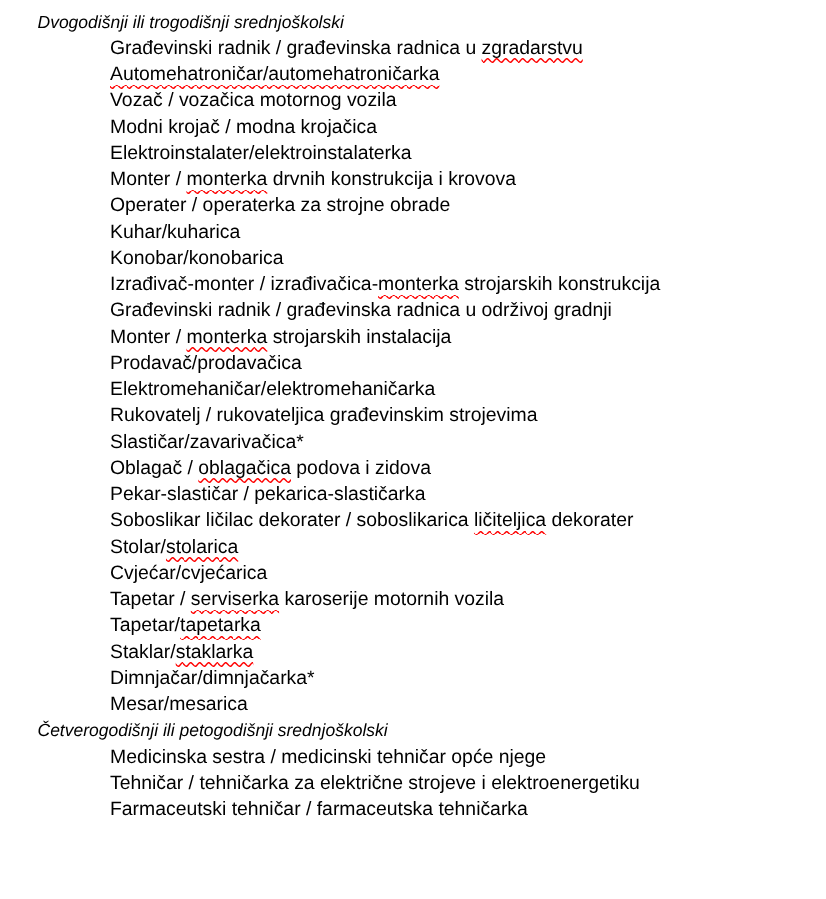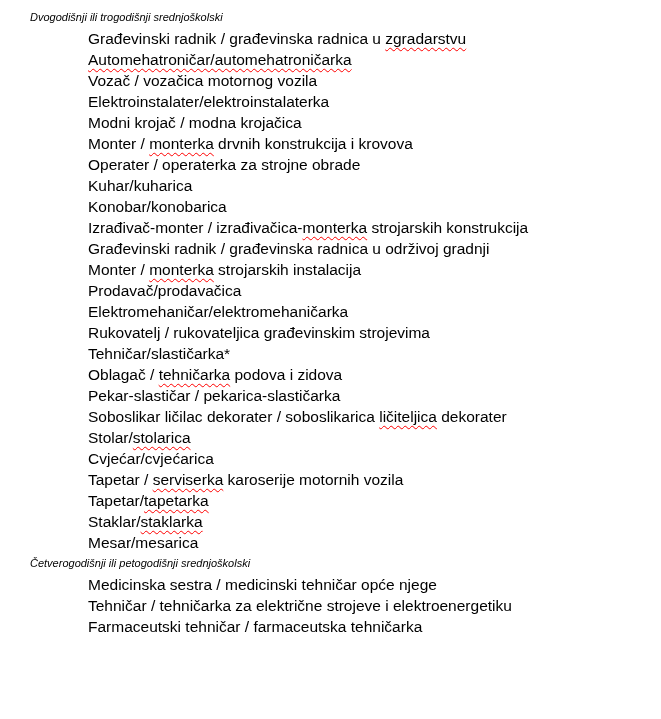--- a/index.html
+++ b/index.html
@@ -12,21 +12,21 @@
     height: 719px;
     overflow: hidden;
     font-family: "Liberation Sans", "DejaVu Sans", sans-serif;
     color: #000000;
   }
   .doc {
     padding: 7px 10px 0 30px;
   }
   .section-heading {
     font-style: italic;
-    font-size: 11px;
+    font-size: 14px;
     line-height: 21px;
     white-space: nowrap;
   }
   .section-items {
     padding-left: 58px;
   }
   .list-item {
     font-size: 15.5px;
     line-height: 21px;
     white-space: nowrap;
@@ -47,41 +47,42 @@
 <body>
 
 <div class="doc">
   <div id="sections-container">
       <div class="section">
         <div class="section-heading">Dvogodišnji ili trogodišnji srednjoškolski</div>
         <div class="section-items">
           <div class="list-item"><span class="seg">Građevinski radnik / građevinska radnica u </span><span class="seg misspelled">zgradarstvu</span></div>
           <div class="list-item"><span class="seg misspelled">Automehatroničar/automehatroničarka</span></div>
           <div class="list-item"><span class="seg">Vozač / vozačica motornog vozila</span></div>
+          <div class="list-item"><span class="seg">Modni krojač / modna krojačica</span></div>
           <div class="list-item"><span class="seg">Elektroinstalater/elektroinstalaterka</span></div>
-          <div class="list-item"><span class="seg">Modni krojač / modna krojačica</span></div>
           <div class="list-item"><span class="seg">Monter / </span><span class="seg misspelled">monterka</span><span class="seg"> drvnih konstrukcija i krovova</span></div>
           <div class="list-item"><span class="seg">Operater / operaterka za strojne obrade</span></div>
           <div class="list-item"><span class="seg">Kuhar/kuharica</span></div>
           <div class="list-item"><span class="seg">Konobar/konobarica</span></div>
           <div class="list-item"><span class="seg">Izrađivač-monter / izrađivačica-</span><span class="seg misspelled">monterka</span><span class="seg"> strojarskih konstrukcija</span></div>
           <div class="list-item"><span class="seg">Građevinski radnik / građevinska radnica u održivoj gradnji</span></div>
           <div class="list-item"><span class="seg">Monter / </span><span class="seg misspelled">monterka</span><span class="seg"> strojarskih instalacija</span></div>
           <div class="list-item"><span class="seg">Prodavač/prodavačica</span></div>
           <div class="list-item"><span class="seg">Elektromehaničar/elektromehaničarka</span></div>
           <div class="list-item"><span class="seg">Rukovatelj / rukovateljica građevinskim strojevima</span></div>
-          <div class="list-item"><span class="seg">Tehničar/slastičarka*</span></div>
-          <div class="list-item"><span class="seg">Oblagač / </span><span class="seg misspelled">tehničarka</span><span class="seg"> podova i zidova</span></div>
+          <div class="list-item"><span class="seg">Slastičar/zavarivačica*</span></div>
+          <div class="list-item"><span class="seg">Oblagač / </span><span class="seg misspelled">oblagačica</span><span class="seg"> podova i zidova</span></div>
           <div class="list-item"><span class="seg">Pekar-slastičar / pekarica-slastičarka</span></div>
           <div class="list-item"><span class="seg">Soboslikar ličilac dekorater / soboslikarica </span><span class="seg misspelled">ličiteljica</span><span class="seg"> dekorater</span></div>
           <div class="list-item"><span class="seg">Stolar/</span><span class="seg misspelled">stolarica</span></div>
           <div class="list-item"><span class="seg">Cvjećar/cvjećarica</span></div>
           <div class="list-item"><span class="seg">Tapetar / </span><span class="seg misspelled">serviserka</span><span class="seg"> karoserije motornih vozila</span></div>
           <div class="list-item"><span class="seg">Tapetar/</span><span class="seg misspelled">tapetarka</span></div>
           <div class="list-item"><span class="seg">Staklar/</span><span class="seg misspelled">staklarka</span></div>
+          <div class="list-item"><span class="seg">Dimnjačar/dimnjačarka*</span></div>
           <div class="list-item"><span class="seg">Mesar/mesarica</span></div>
         </div>
       </div>
       <div class="section">
         <div class="section-heading">Četverogodišnji ili petogodišnji srednjoškolski</div>
         <div class="section-items">
           <div class="list-item"><span class="seg">Medicinska sestra / medicinski tehničar opće njege</span></div>
           <div class="list-item"><span class="seg">Tehničar / tehničarka za električne strojeve i elektroenergetiku</span></div>
           <div class="list-item"><span class="seg">Farmaceutski tehničar / farmaceutska tehničarka</span></div>
         </div>

